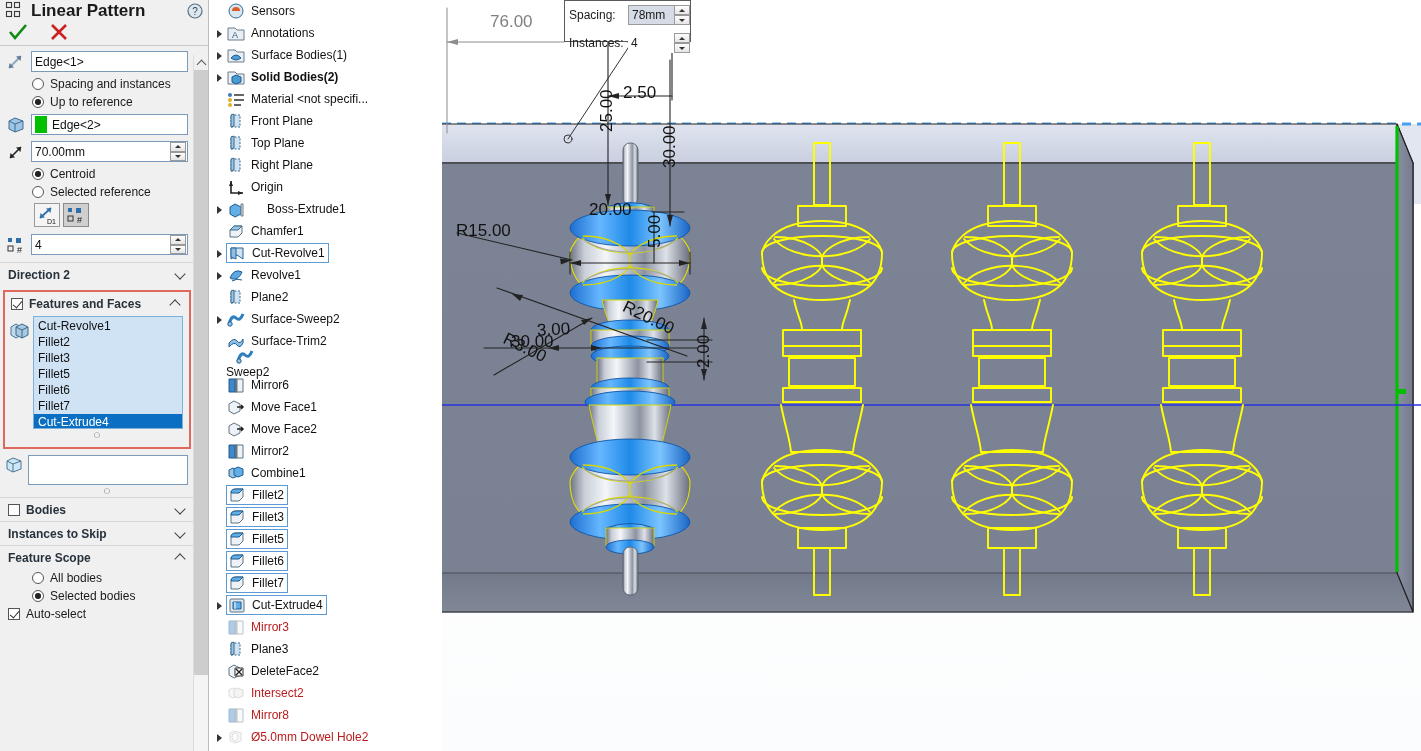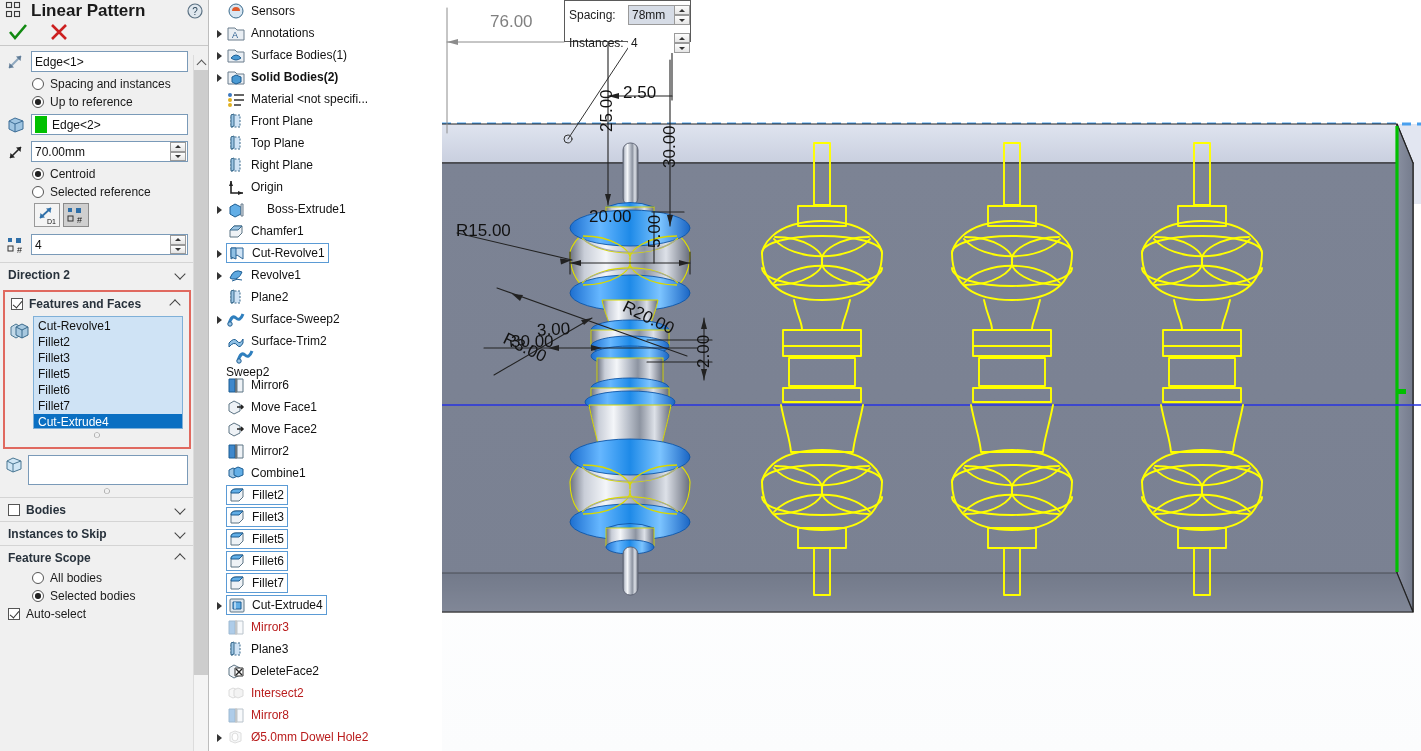--- a/index.html
+++ b/index.html
@@ -991,21 +991,21 @@
         <line x1="205" y1="340" x2="270" y2="340" stroke="#222" stroke-width="1.1"></line>
         <line x1="205" y1="362" x2="270" y2="362" stroke="#222" stroke-width="1.1"></line>
       </g>
     </svg>
 
     <div class="dimtxt gray" style="left:48px;  top:12px;">76.00</div>
     <div class="dimtxt vert" style="left:155px; top:132px;">25.00</div>
     <div class="dimtxt" style="left:181px; top:83px;">2.50</div>
     <div class="dimtxt vert" style="left:218px; top:168px;">30.00</div>
     <div class="dimtxt vert" style="left:203px; top:248px;">5.00</div>
-    <div class="dimtxt" style="left:147px; top:200px;margin-top:7px;">20.00</div>
+    <div class="dimtxt" style="left:147px; top:200px;">20.00</div>
     <div class="dimtxt" style="left:14px;  top:221px;">R15.00</div>
     <div class="dimtxt" style="left:95px;  top:320px; transform:rotate(-3deg);">3.00</div>
     <div class="dimtxt" style="left:69px;  top:332px;">30.00</div>
     <div class="dimtxt" style="left:179px; top:308px; transform:rotate(26deg);">R20.00</div>
     <div class="dimtxt" style="left:60px;  top:338px; transform:rotate(26deg);">R3.00</div>
     <div class="dimtxt vert" style="left:252px; top:368px;">2.00</div>
   </div>
 
   <div id="spacing-popup">
     <div class="r a">

